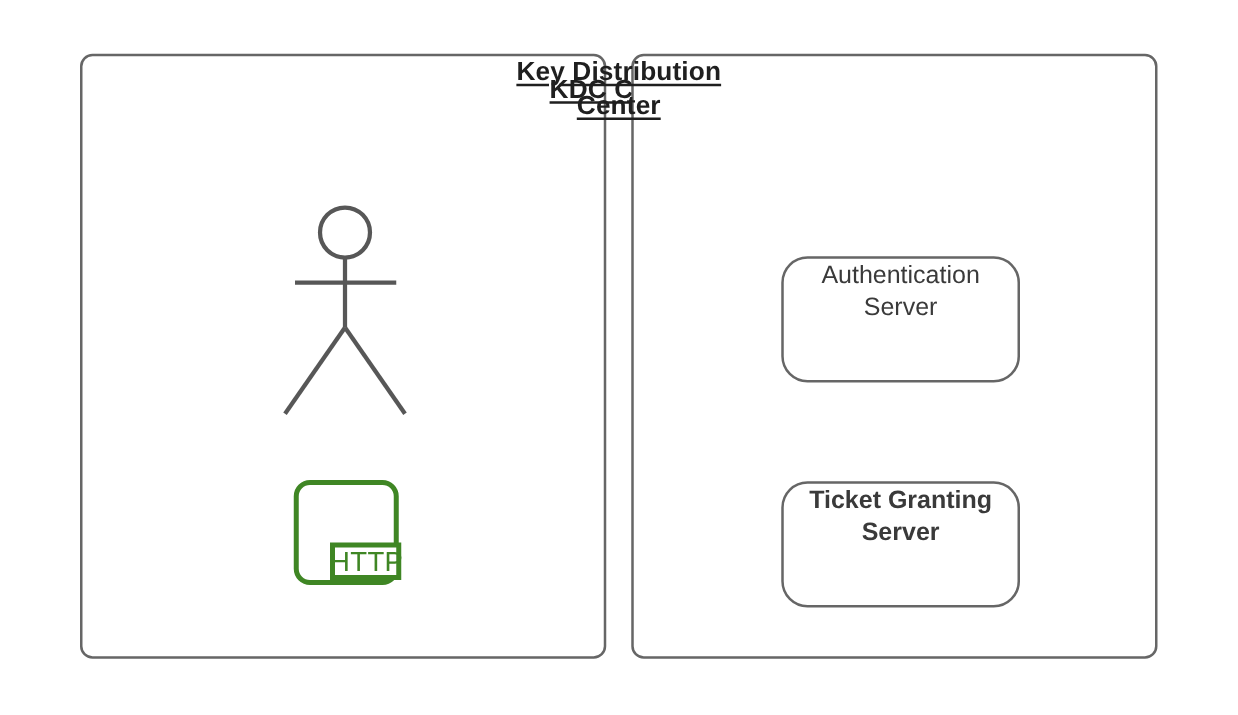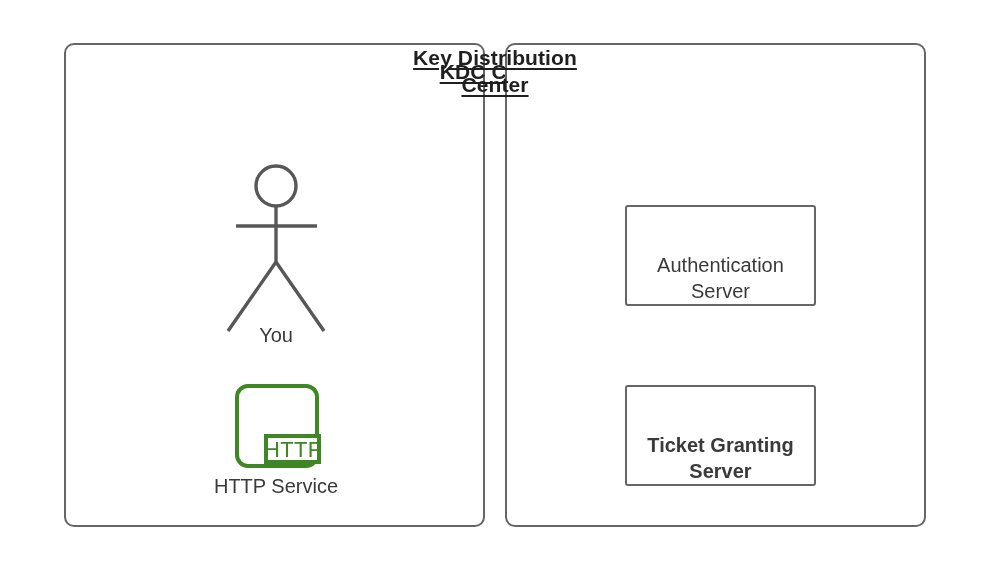--- a/index.html
+++ b/index.html
@@ -110,23 +110,23 @@
     color: #3a3a3a;
     line-height: 26px;
   }
 
   
   .server-box {
     position: absolute;
     box-sizing: border-box;
     background: #ffffff;
     border: 2px solid #666666;
-    border-radius: 3px;
+    border-radius: 21px;
     display: flex;
-    align-items: flex-end;
+    align-items: flex-start;
     justify-content: center;
   }
   .server-box-auth {
     left: 625px;
     top: 205px;
     width: 191px;
     height: 101px;
   }
   .server-box-tgs {
     left: 625px;
@@ -160,33 +160,31 @@
       <g stroke="#575757" stroke-width="3.4" fill="none" stroke-linecap="butt">
         <circle cx="80" cy="31" r="20"></circle>
         <line x1="80" y1="51" x2="80" y2="107"></line>
         <line x1="40" y1="71" x2="121" y2="71"></line>
         <line x1="80" y1="107" x2="32" y2="176"></line>
         <line x1="80" y1="107" x2="128" y2="176"></line>
       </g>
     </svg>
   </div>
 
-  <div class="figure-label">You</div>
 
   <div class="http-icon">
     <svg width="98" height="92" viewBox="0 0 98 92" xmlns="http://www.w3.org/2000/svg">
 
       <rect x="9" y="8" width="80" height="80" rx="11" ry="11" fill="none" stroke="#3f8624" stroke-width="4"></rect>
 
       <rect x="38" y="58" width="53" height="26" fill="#ffffff" stroke="#3f8624" stroke-width="4"></rect>
     </svg>
   </div>
   <div class="http-badge-text">HTTP</div>
 
-  <div class="service-label">HTTP Service</div>
 
   <div class="panel panel-right"></div>
 
   <div class="panel-title title-right">
     <span>Key Distribution</span><br>
     <span>Center</span>
   </div>
 
   <div class="server-box server-box-auth">
     <div class="server-label">Authentication

